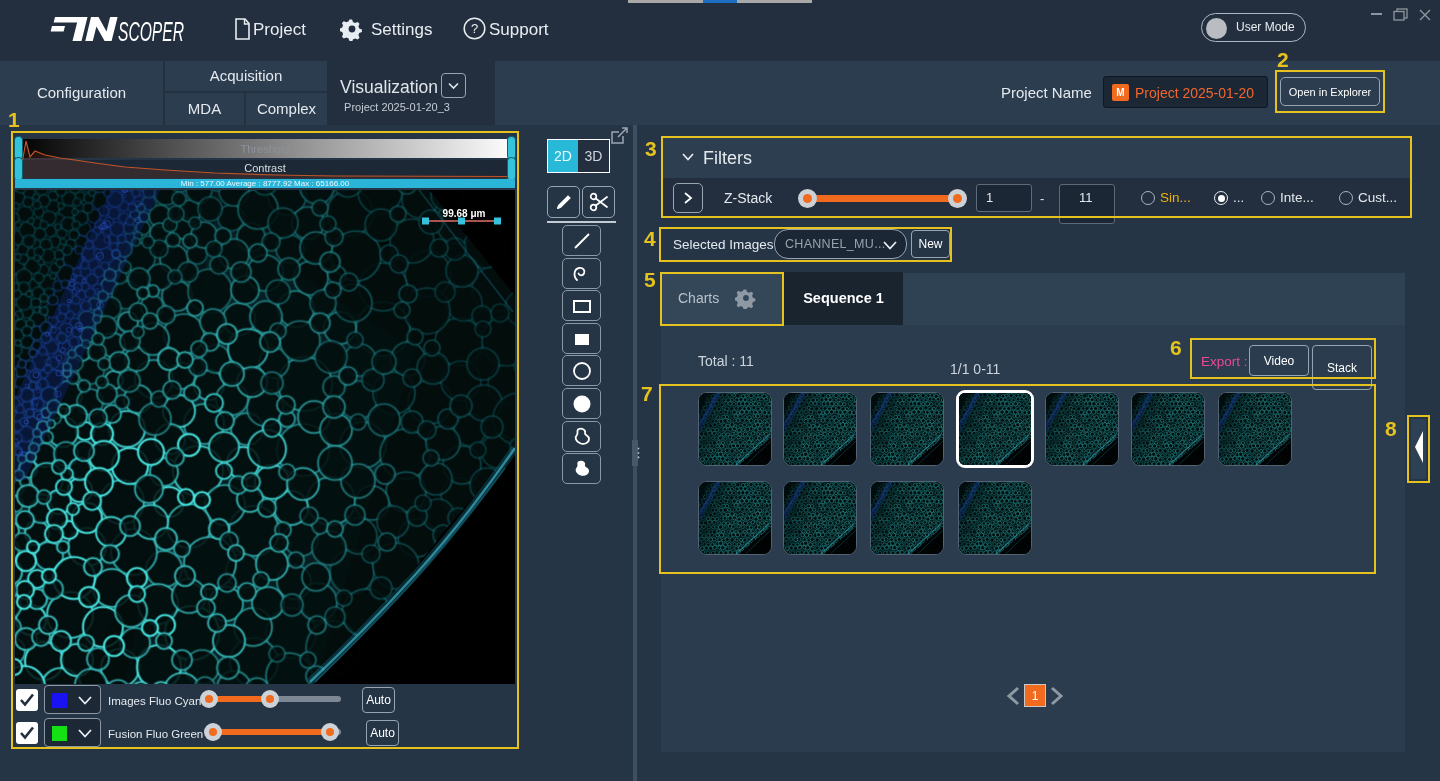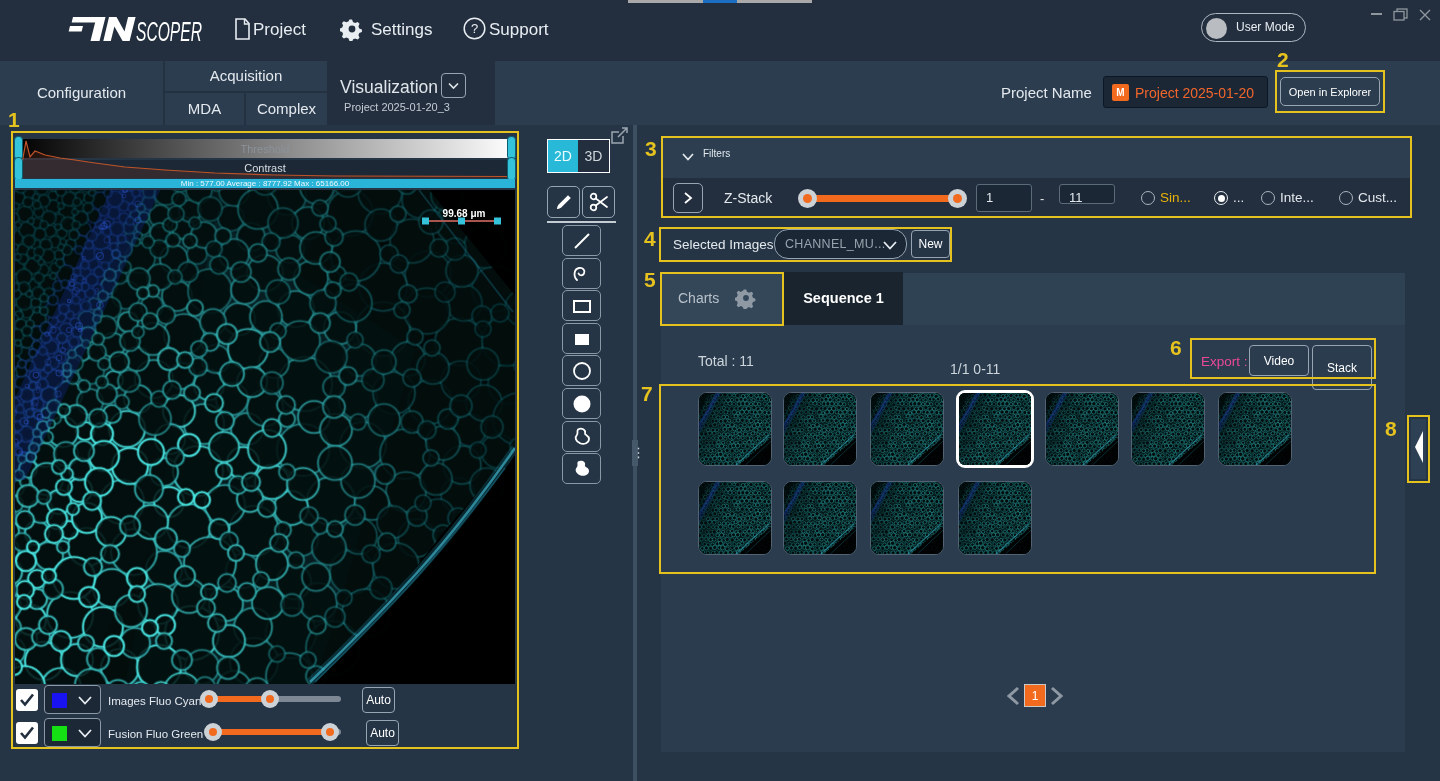--- a/index.html
+++ b/index.html
@@ -7,21 +7,21 @@
 .ybox{position:absolute;border:2px solid #e5c21e;z-index:30}
 .ynum{position:absolute;color:#e5c21e;font-size:21px;font-weight:bold;z-index:31;font-family:"Liberation Sans",sans-serif}
 .btn{border:1px solid #97a5b2;border-radius:4px;color:#fff;display:flex;align-items:center;justify-content:center}
 </style></head>
 <body>
 
 <div class="abs" style="left:0;top:0;width:1440px;height:61px;background:#232f3e"></div>
 <div class="abs" style="left:628px;top:0;width:184px;height:3px;background:#a9a9a9"></div>
 <div class="abs" style="left:703px;top:0;width:34px;height:3px;background:#1b6ec2"></div>
 
-<div class="abs" style="left:60px;top:13px;width:145px;height:32px">
+<div class="abs" style="left:42px;top:13px;width:145px;height:32px">
 <svg width="145" height="32" viewBox="0 0 145 32">
 <g fill="#fff">
 <polygon points="13,4 42,4 40.6,9.5 11.6,9.5"></polygon>
 <polygon points="10,13 23,13 21.6,18.5 8.6,18.5"></polygon>
 <polygon points="36.5,4 45.5,4 39.5,28 30.5,28"></polygon>
 <path d="M49,4 L56.5,4 L64.5,18.5 L68.1,4 L75.6,4 L69.6,28 L62.6,28 L54.4,13.5 L50.8,28 L43.3,28 Z"></path>
 </g>
 <text x="76" y="28" font-style="italic" font-size="27" fill="#fff" font-family="Liberation Sans, sans-serif" textLength="66" lengthAdjust="spacingAndGlyphs">SCOPER</text>
 </svg>
 </div>
@@ -1637,37 +1637,37 @@
     </svg>
   </div>
 
 <div class="abs" style="left:633px;top:125px;width:4px;height:656px;background:#3c5061"></div>
 <div class="abs" style="left:632px;top:440px;width:6px;height:26px;background:#46596b;color:#cfd6dc;font-size:13px;line-height:25px;text-align:center">⋮</div>
 
 <div class="abs" style="left:661px;top:137px;width:749px;height:41px;background:#2c3e50;color:#e4e9ee">
 <svg class="abs" style="left:20px;top:14px" width="14" height="12" viewBox="0 0 14 12">
       <path d="M2,3 L7,8.5 L12,3" fill="none" stroke="#e4e9ee" stroke-width="1.7"></path>
     </svg>
-<div class="abs" style="left:42px;top:11px;font-size:10px">Filters</div>
+<div class="abs" style="left:42px;top:11px;font-size:18px">Filters</div>
 </div>
 <div class="abs" style="left:661px;top:178px;width:749px;height:40px;background:#232f3f"></div>
 <div class="btn abs" style="left:673px;top:183px;width:30px;height:30px;border-radius:5px">
 <svg width="14" height="14" viewBox="0 0 14 14">
       <path d="M4,2 L10,7 L4,12" fill="none" stroke="#fff" stroke-width="1.8"></path>
     </svg>
 </div>
 <div class="abs" style="left:724px;top:190px;color:#e4e9ee;font-size:14px">Z-Stack</div>
 <div class="abs" style="left:806px;top:195px;width:152px;height:7px;background:#f26a1e;border-radius:3px"></div>
 <div class="abs" style="left:798px;top:189px;width:19px;height:19px;border-radius:50%;background:#ccd1d6"></div>
 <div class="abs" style="left:803px;top:194px;width:9px;height:9px;border-radius:50%;background:#f26a1e"></div>
 <div class="abs" style="left:948px;top:189px;width:19px;height:19px;border-radius:50%;background:#ccd1d6"></div>
 <div class="abs" style="left:953px;top:194px;width:9px;height:9px;border-radius:50%;background:#f26a1e"></div>
 <div class="abs" style="left:976px;top:184px;width:56px;height:28px;background:#1b2735;border:1px solid #5c6b7a;border-radius:3px;color:#e4e9ee;font-size:13px;line-height:26px;padding-left:9px">1</div>
 <div class="abs" style="left:1040px;top:191px;color:#e4e9ee;font-size:13px">-</div>
-<div class="abs" style="left:1059px;top:184px;width:56px;height:20px;background:#1b2735;border:1px solid #5c6b7a;border-radius:3px;color:#e4e9ee;font-size:13px;line-height:26px;padding-left:9px">11</div>
+<div class="abs" style="left:1059px;top:184px;width:56px;height:40px;background:#1b2735;border:1px solid #5c6b7a;border-radius:3px;color:#e4e9ee;font-size:13px;line-height:26px;padding-left:19px">11</div>
 <div class="abs" style="left:1141px;top:191px;width:14px;height:14px;border:1.5px solid #aab4bd;border-radius:50%"></div>
 <div class="abs" style="left:1160px;top:190px;color:#eab308;font-size:13.5px">Sin...</div>
 <div class="abs" style="left:1214px;top:191px;width:14px;height:14px;border:1.5px solid #e8edf2;border-radius:50%">
     <div class="abs" style="left:3px;top:3px;width:7px;height:7px;border-radius:50%;background:#fff"></div>
   </div>
 <div class="abs" style="left:1233px;top:190px;color:#e4e9ee;font-size:13.5px">...</div>
 <div class="abs" style="left:1261px;top:191px;width:14px;height:14px;border:1.5px solid #aab4bd;border-radius:50%"></div>
 <div class="abs" style="left:1280px;top:190px;color:#e4e9ee;font-size:13.5px">Inte...</div>
 <div class="abs" style="left:1339px;top:191px;width:14px;height:14px;border:1.5px solid #aab4bd;border-radius:50%"></div>
 <div class="abs" style="left:1358px;top:190px;color:#e4e9ee;font-size:13.5px">Cust...</div>

